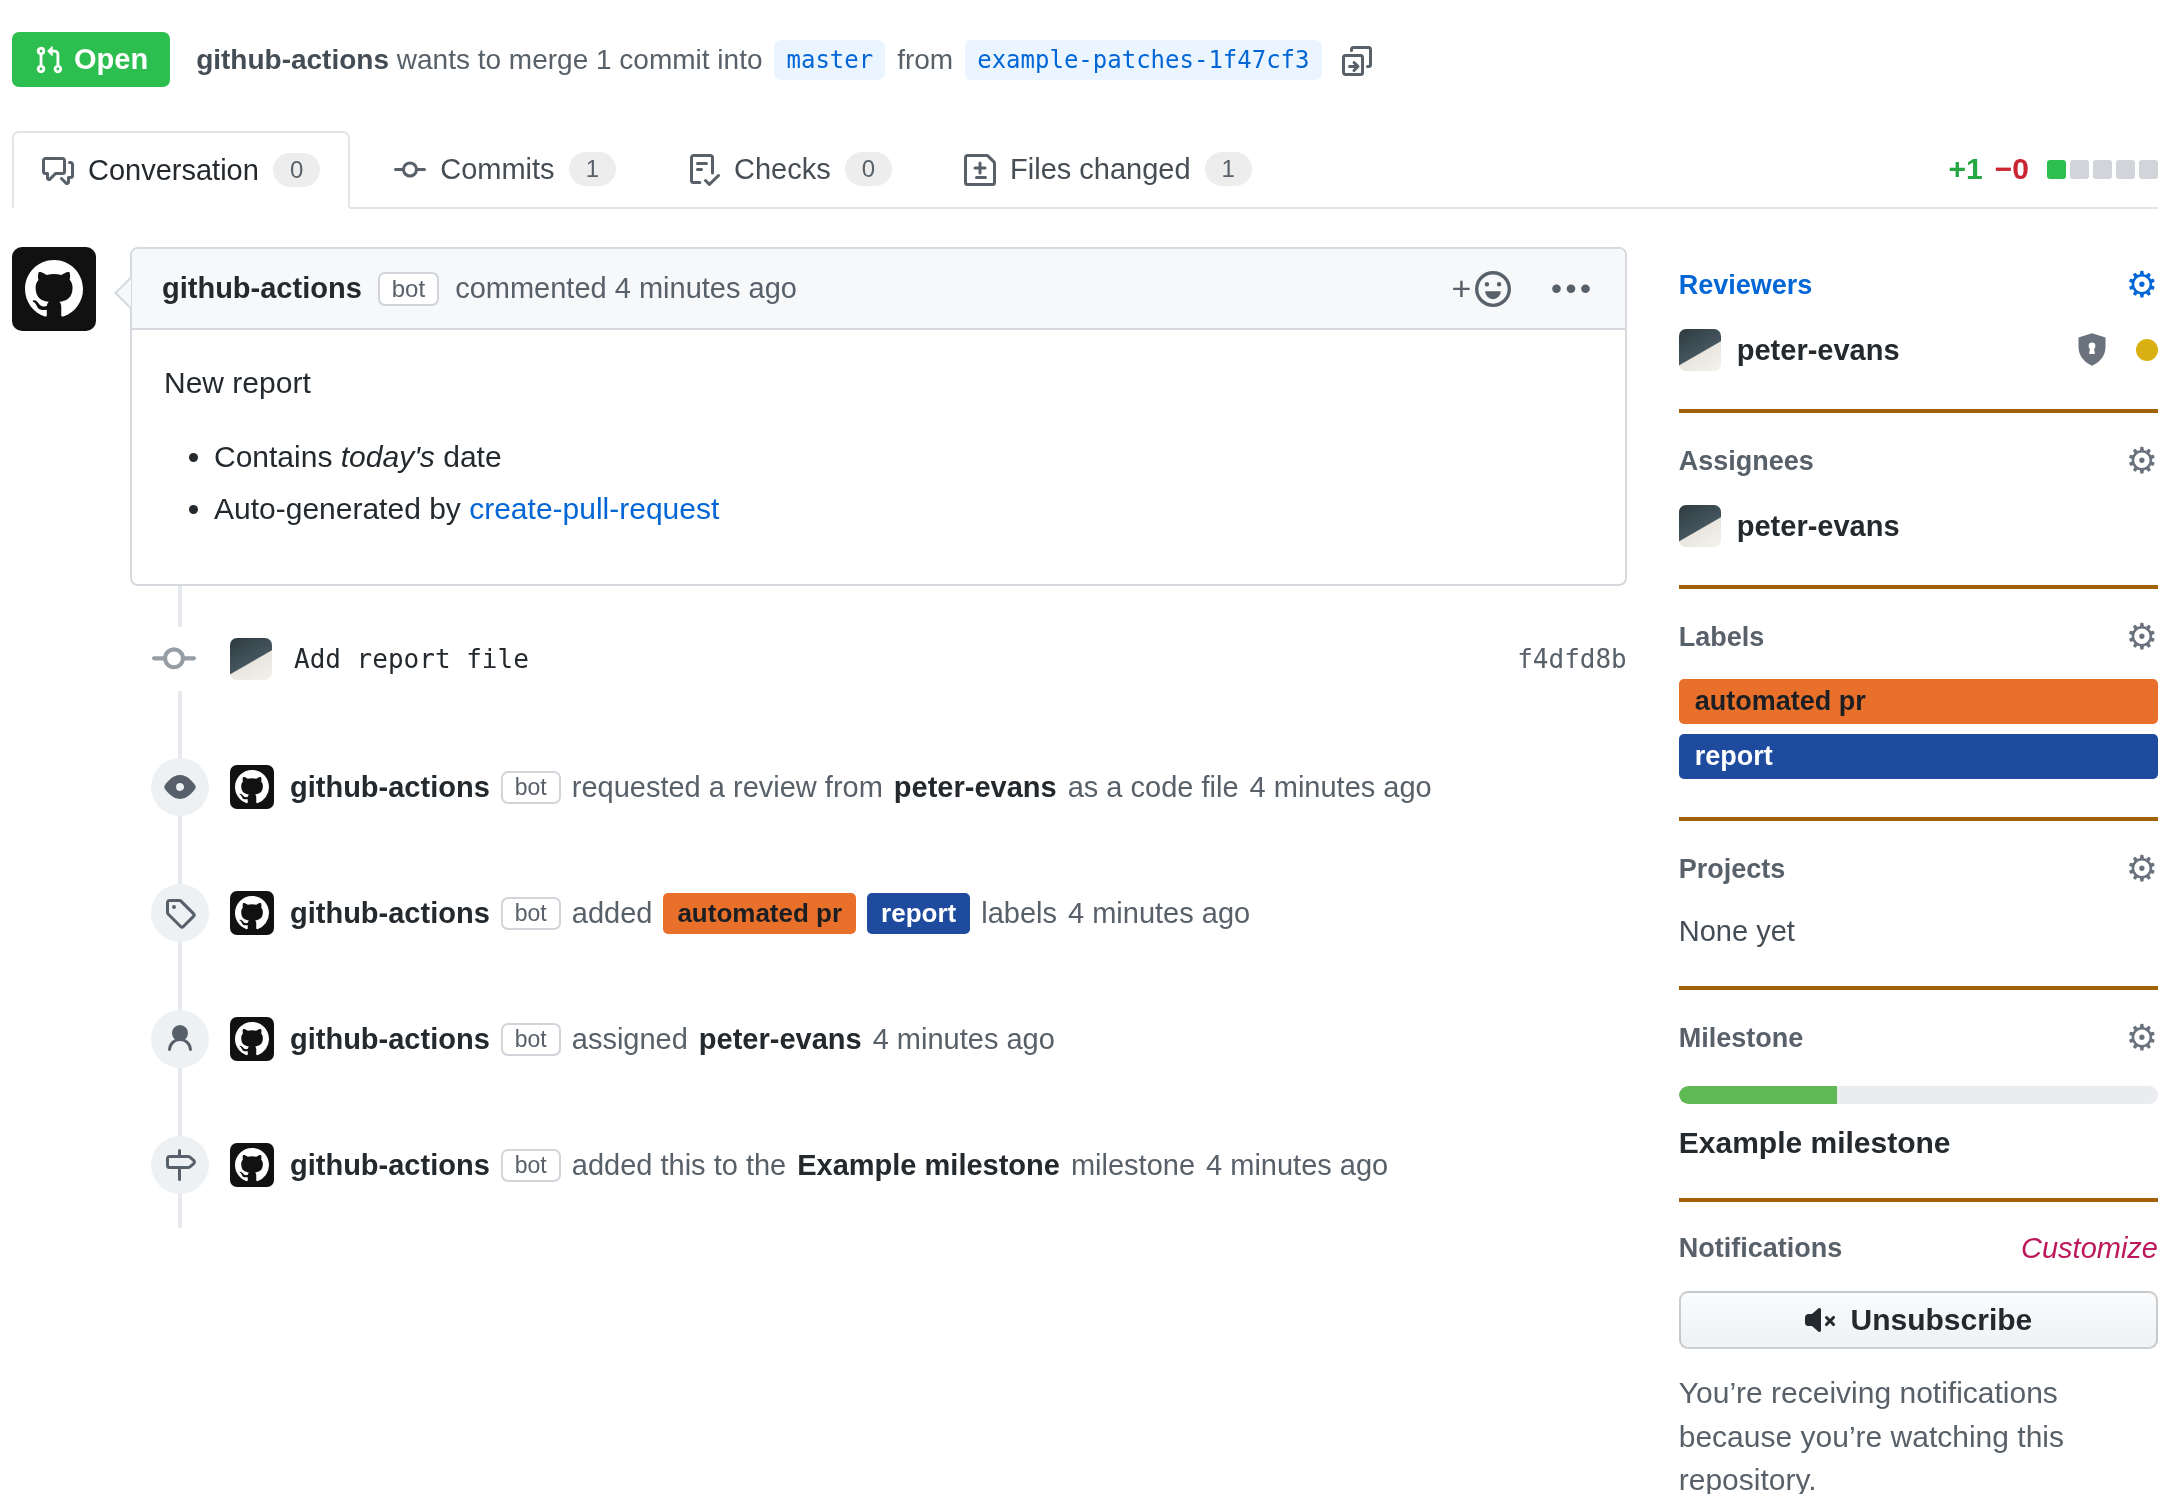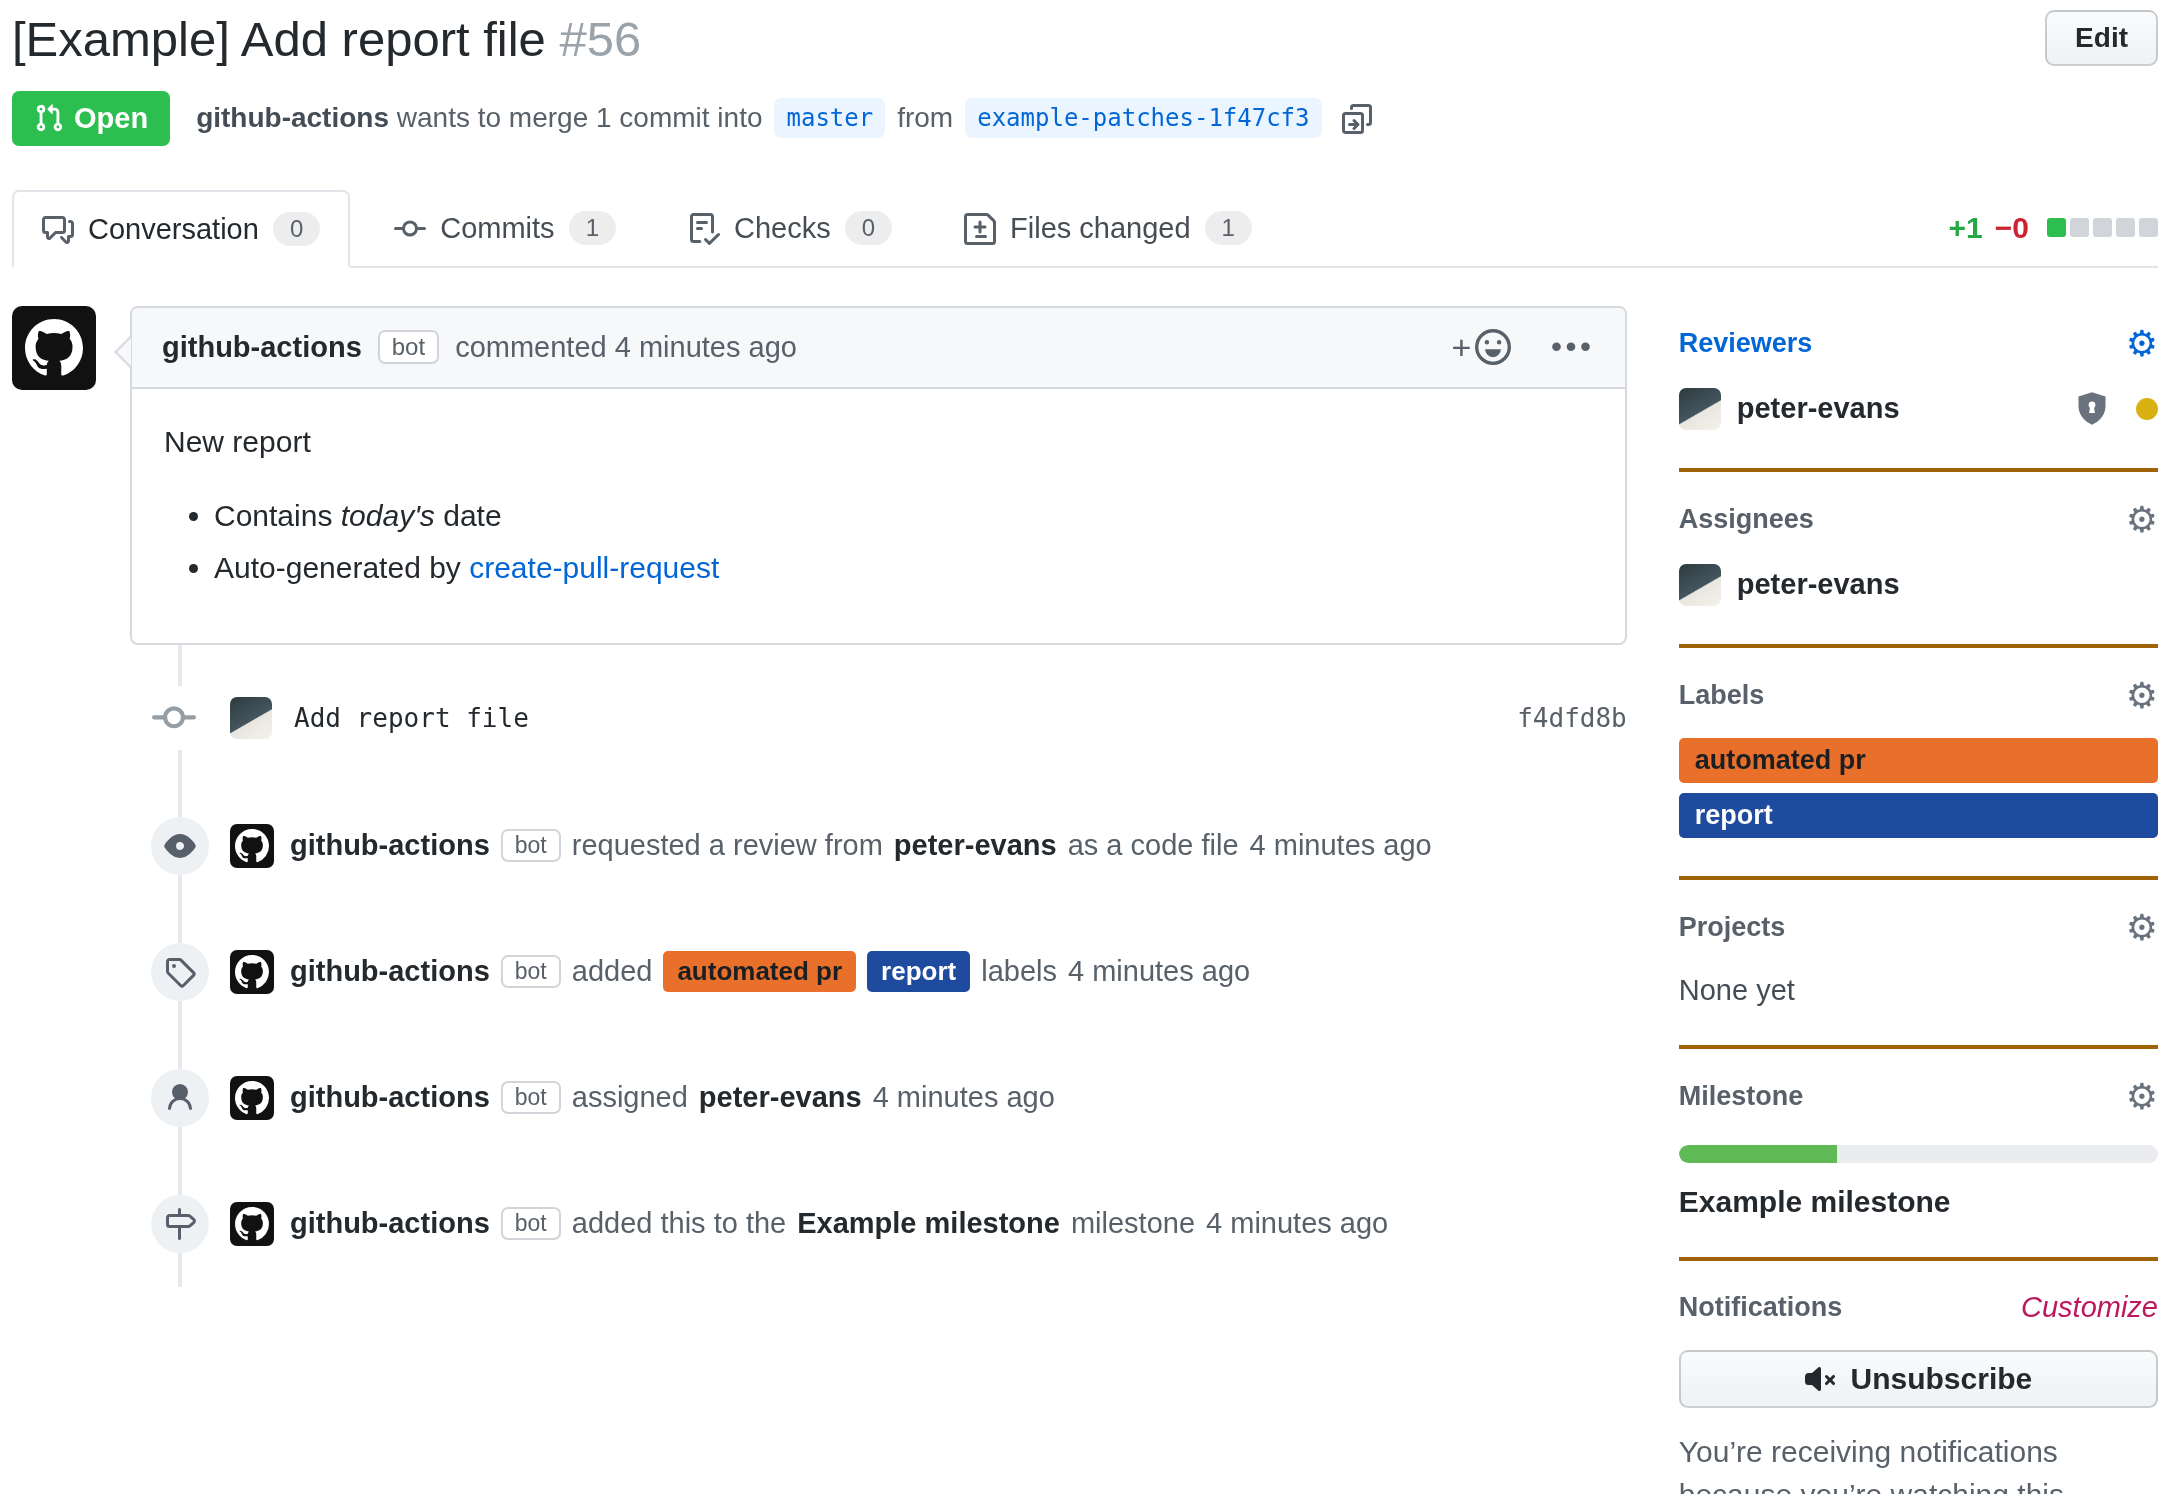--- a/index.html
+++ b/index.html
@@ -164,24 +164,20 @@
     font-size:30px;
   }
   .notif-note { margin-top:22px; color:#586069; font-size:30px; line-height:1.45; }
   .octicon { display:inline-flex; flex:none; }
 </style>
 </head>
 <body>
 
 <div class="container">
 
-  <div class="header-row">
-    <h1 class="pr-title"><span>[Example] Add report file</span> <span class="pr-number">#56</span></h1>
-    <button class="btn">Edit</button>
-  </div>
 
   <div class="meta-row">
     <span class="state-badge">
       <span class="octicon">
         <svg width="30" height="30" viewBox="0 0 16 16" fill="currentColor">
             <path d="M1.5 3.25a2.25 2.25 0 1 1 3 2.122v5.256a2.251 2.251 0 1 1-1.5 0V5.372A2.25 2.25 0 0 1 1.5 3.25Zm5.677-.177L9.573.677A.25.25 0 0 1 10 .854V2.5h1A2.5 2.5 0 0 1 13.5 5v5.628a2.251 2.251 0 1 1-1.5 0V5a1 1 0 0 0-1-1h-1v1.646a.25.25 0 0 1-.427.177L7.177 3.427a.25.25 0 0 1 0-.354ZM3.75 2.5a.75.75 0 1 0 0 1.5.75.75 0 0 0 0-1.5Zm0 9.5a.75.75 0 1 0 0 1.5.75.75 0 0 0 0-1.5Zm8.25.75a.75.75 0 1 0 1.5 0 .75.75 0 0 0-1.5 0Z"></path>
           </svg>
       </span>
       <span>Open</span>
     </span>

